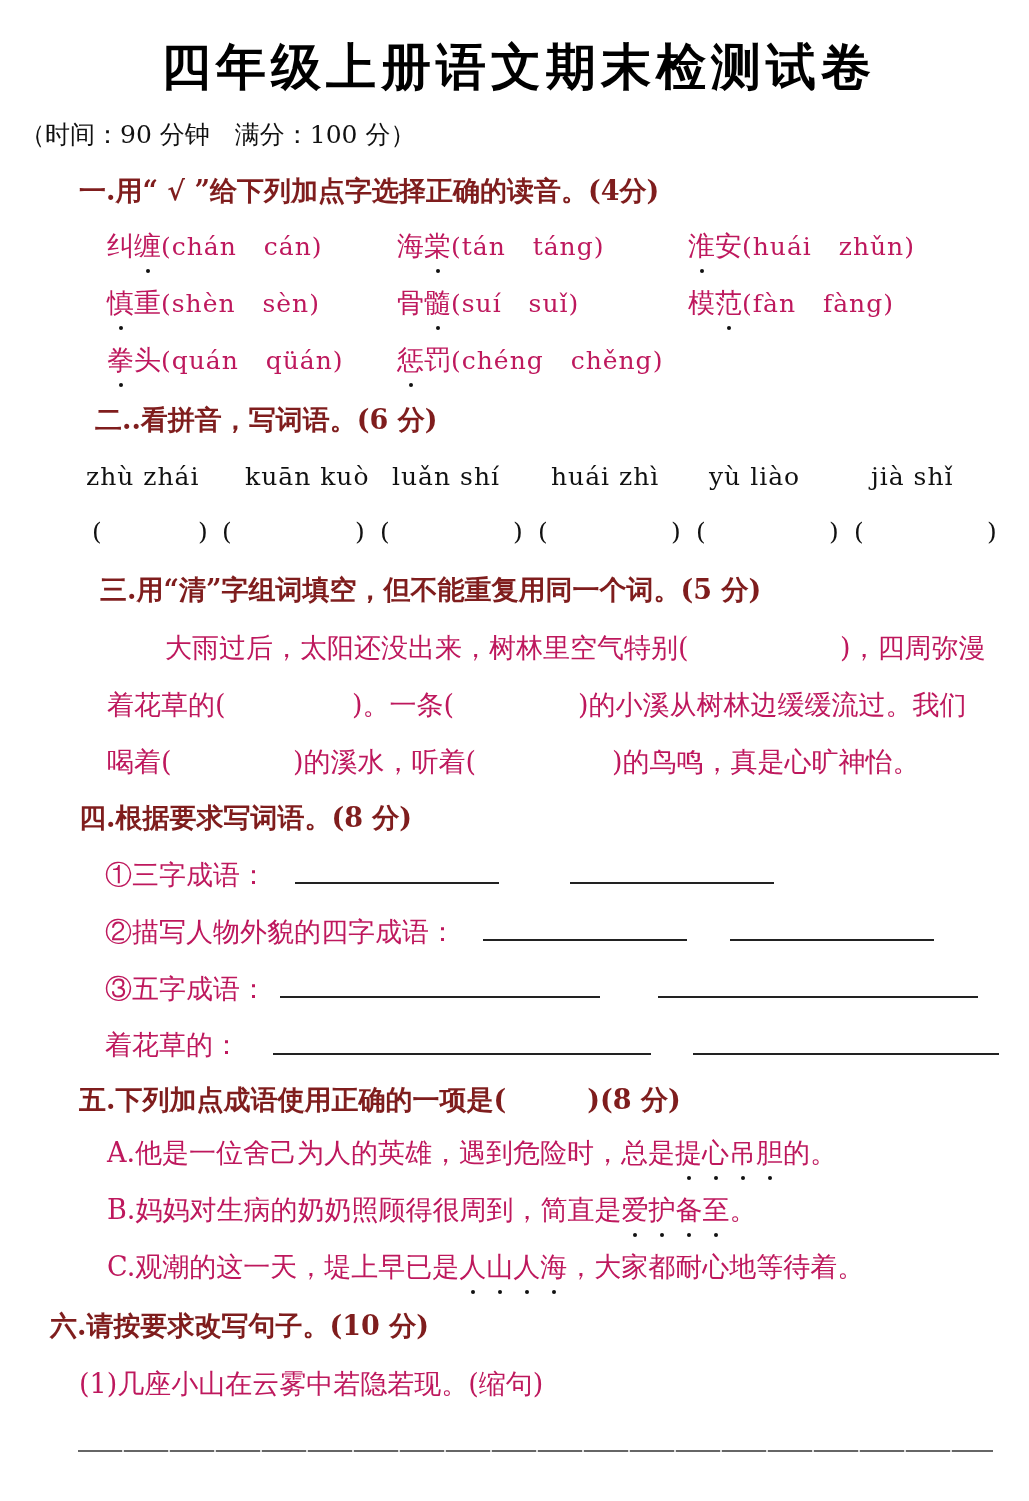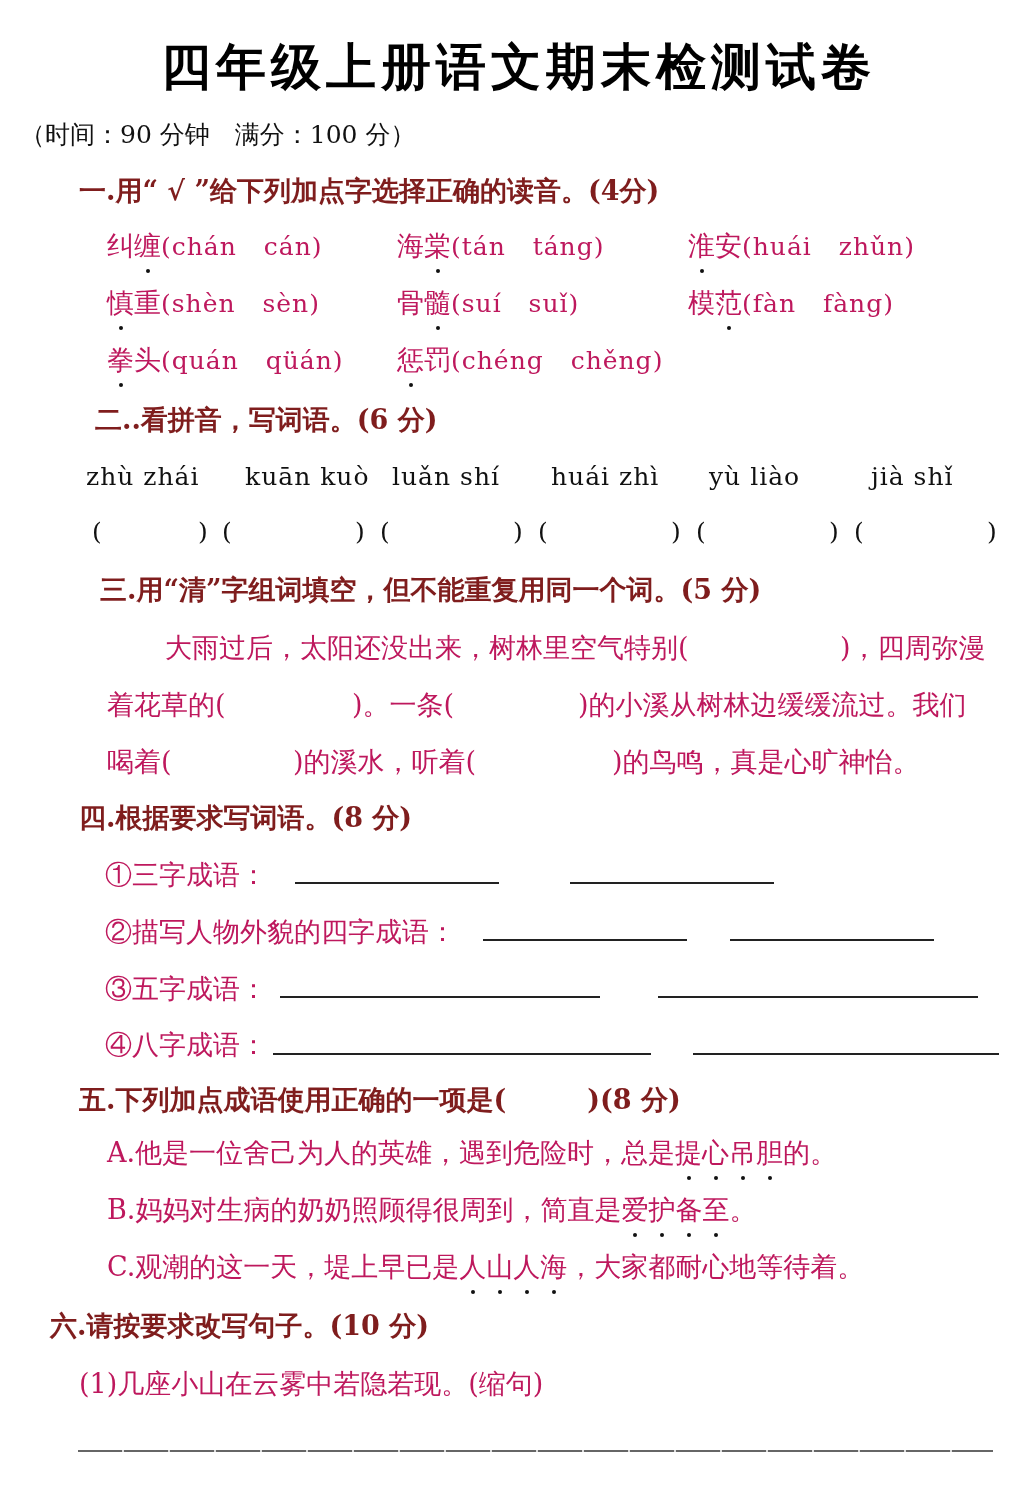--- a/index.html
+++ b/index.html
@@ -114,21 +114,21 @@
 <div class="uline" style="left:570px; width:204px; top:882px;"></div>
 
 <div class="abs t" style="left:105px; top:914px;">②描写人物外貌的四字成语：</div>
 <div class="uline" style="left:483px; width:204px; top:939px;"></div>
 <div class="uline" style="left:730px; width:204px; top:939px;"></div>
 
 <div class="abs t" style="left:105px; top:971px;">③五字成语：</div>
 <div class="uline" style="left:280px; width:320px; top:996px;"></div>
 <div class="uline" style="left:658px; width:320px; top:996px;"></div>
 
-<div class="abs t" style="left:105px; top:1027px;">④八字成语：</div>
+<div class="abs t" style="left:105px; top:1027px;">着花草的：</div>
 <div class="uline" style="left:273px; width:378px; top:1053px;"></div>
 <div class="uline" style="left:693px; width:306px; top:1053px;"></div>
 
 <div class="abs h" style="left:79px; top:1082px;">五.下列加点成语使用正确的一项是(　　　)(8 分)</div>
 <div class="abs" style="left:533px; top:1082px; width:92px; height:32px;"></div>
 
 <div class="abs t" style="left:107px; top:1135px;">
   <span>A.他是一位舍己为人的英雄，遇到危险时，总是</span><span class="dot">提</span><span class="dot">心</span><span class="dot">吊</span><span class="dot">胆</span><span>的。</span>
 </div>
 <div class="abs t" style="left:107px; top:1192px;">

